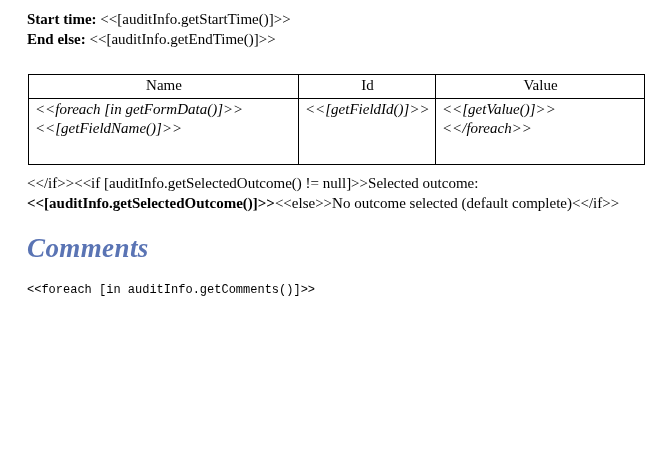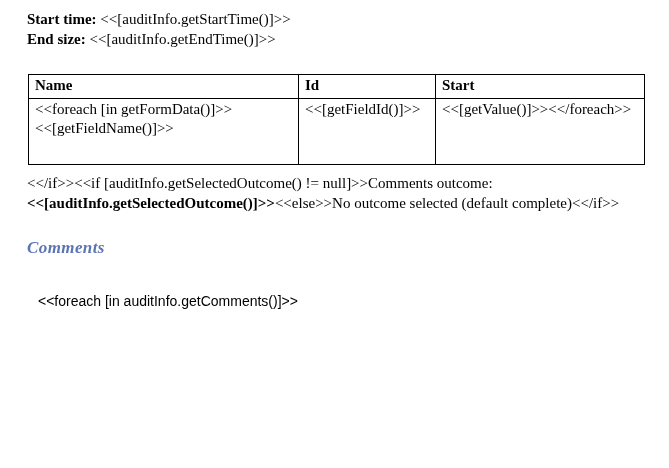--- a/index.html
+++ b/index.html
@@ -27,25 +27,25 @@
 
   
   .serif-line {
     font-family: "Liberation Serif", "DejaVu Serif", serif;
     font-size: 15px;
     line-height: 19.5px;
     white-space: pre-wrap;
     margin: 0;
   }
   .sans-line {
-    font-family: Liberation Sans, sans-serif;
-    font-size: 14px;
+    font-family: Liberation Mono, monospace;
+    font-size: 12px;
     line-height: 19.5px;
     white-space: pre-wrap;
-    margin: 11px;
+    margin: 0;
   }
   .b { font-weight: bold; }
 
   
   .block { margin: 0; }
   .gap-lg { height: 19px; }
   .gap-sm { height: 9px; }
 
   
   .form-table {
@@ -61,83 +61,84 @@
     padding: 1px 5px 2px 6px;
     font-family: "Liberation Serif", "DejaVu Serif", serif;
     font-size: 15px;
     line-height: 19px;
     text-align: left;
     word-break: break-word;
     overflow-wrap: anywhere;
     hyphens: none;
   }
   .form-table th {
-    font-weight: bold;
+    font-weight: normal;
     height: 20px;
+    text-align: center;
   }
   .col-name  { width: 270px; }
   .col-id    { width: 137px; }
   .col-value { width: 209px; }
-  .body-row td { height: 62px; }
+  .body-row td { height: 62px; font-style: italic; }
 
   
   .comments-heading {
     font-family: "Liberation Serif", "DejaVu Serif", serif;
     font-weight: bold;
     font-style: italic;
-    font-size: 17px;
+    font-size: 27px;
     line-height: 28px;
     letter-spacing: 0.4px;
     margin: 2px 0 0 0;
   }
 </style>
 </head>
 <body>
 
 <div class="page">
 
   <div class="block">
 
     <p class="serif-line"><span class="b">Start time:</span><span> </span><span>&lt;&lt;[auditInfo.getStartTime()]&gt;&gt;</span></p>
 
-    <p class="serif-line"><span class="b">End size:</span><span> </span><span>&lt;&lt;[auditInfo.getEndTime()]&gt;&gt;</span></p>
+    <p class="serif-line"><span class="b">End else:</span><span> </span><span>&lt;&lt;[auditInfo.getEndTime()]&gt;&gt;</span></p>
 
   </div>
 
   <div class="gap-lg"></div>
 
   <div class="block">
 
     <table class="form-table">
       <colgroup>
         <col class="col-name">
         <col class="col-id">
         <col class="col-value">
       </colgroup>
       <thead>
         <tr>
           <th>Name</th>
           <th>Id</th>
-          <th>Start</th>
+          <th>Value</th>
         </tr>
       </thead>
       <tbody>
         <tr class="body-row">
           <td>&lt;&lt;foreach [in getFormData()]&gt;&gt;&lt;&lt;[getFieldName()]&gt;&gt;</td>
           <td>&lt;&lt;[getFieldId()]&gt;&gt;</td>
           <td>&lt;&lt;[getValue()]&gt;&gt;&lt;&lt;/foreach&gt;&gt;</td>
         </tr>
       </tbody>
     </table>
   </div>
 
   <div class="gap-sm"></div>
 
   <div class="block">
-    <p class="serif-line"><span>&lt;&lt;/if&gt;&gt;</span><span>&lt;&lt;if [auditInfo.getSelectedOutcome() != null]&gt;&gt;</span><span>Comments outcome: </span><span class="b">&lt;&lt;[auditInfo.getSelectedOutcome()]&gt;&gt;</span><span>&lt;&lt;else&gt;&gt;</span><span>No outcome selected (default complete)</span><span>&lt;&lt;/if&gt;&gt;</span></p>
+    <p class="serif-line"><span>&lt;&lt;/if&gt;&gt;</span><span>&lt;&lt;if [auditInfo.getSelectedOutcome() != null]&gt;&gt;</span><span>Selected outcome: </span><span class="b">&lt;&lt;[auditInfo.getSelectedOutcome()]&gt;&gt;</span><span>&lt;&lt;else&gt;&gt;</span><span>No outcome selected (default complete)</span><span>&lt;&lt;/if&gt;&gt;</span></p>
   </div>
 
   <div class="gap-lg"></div>
 
   <div class="block">
 
     <h2 class="comments-heading" id="comments-heading" style="color: rgb(90, 116, 180);">Comments</h2>
   </div>
 
   <div class="gap-lg"></div>

